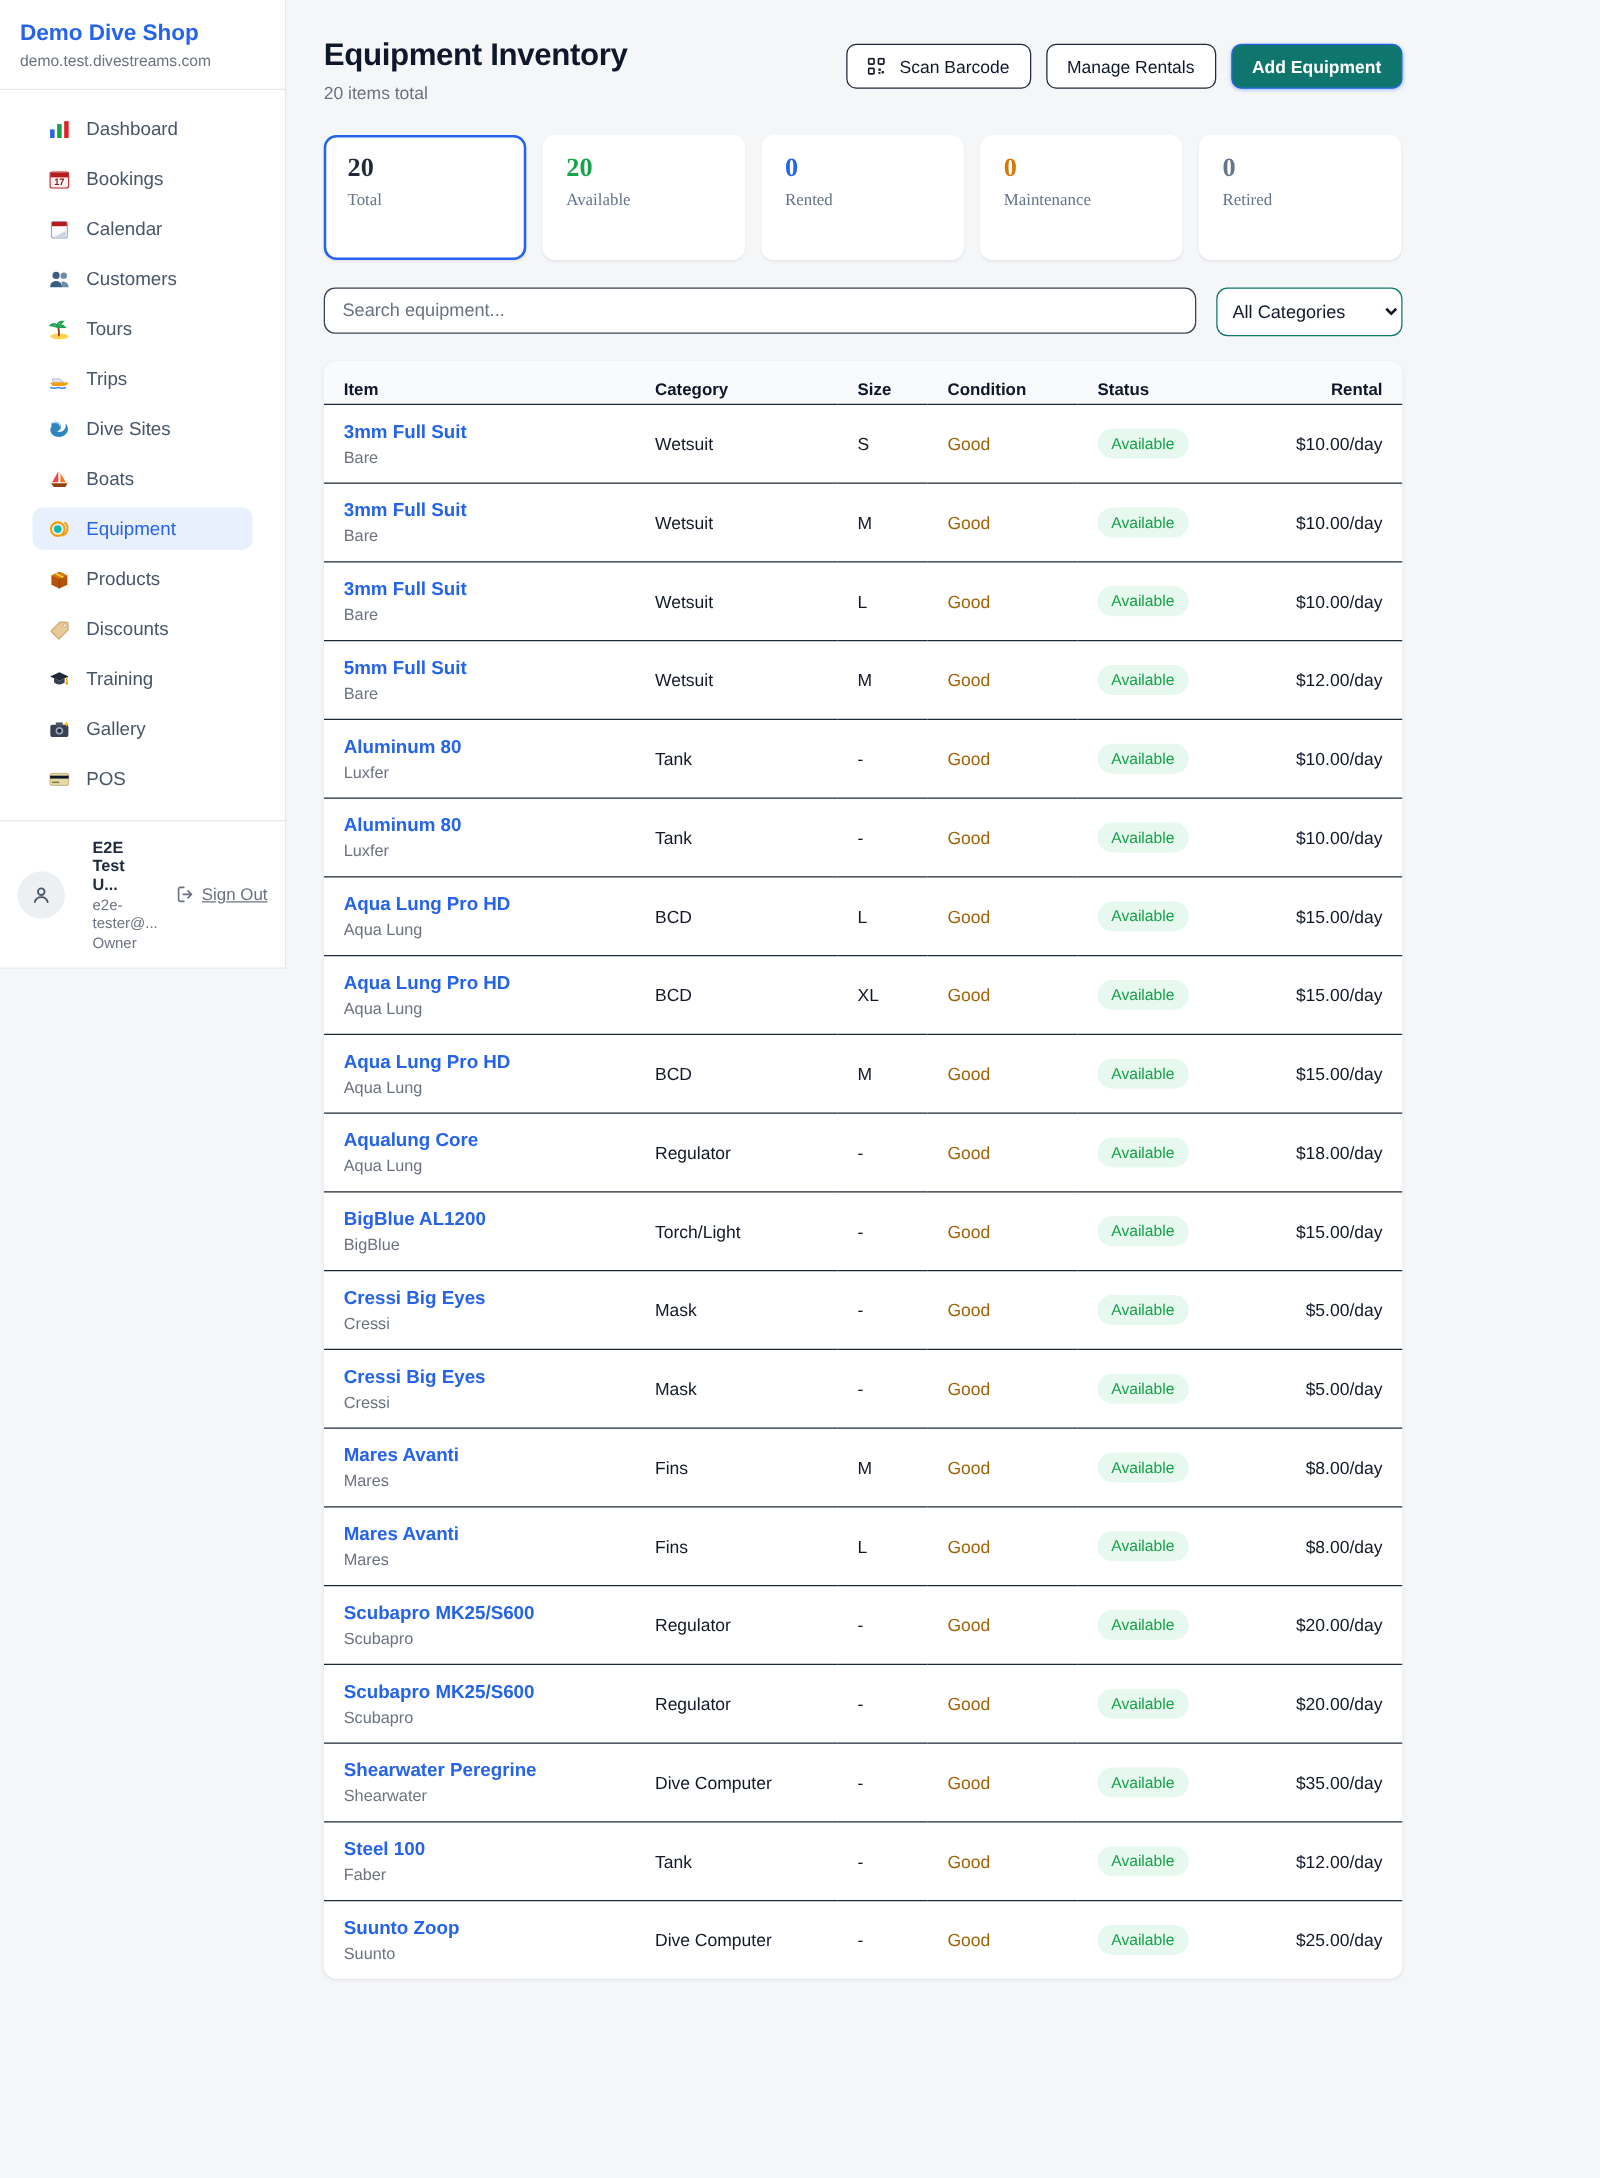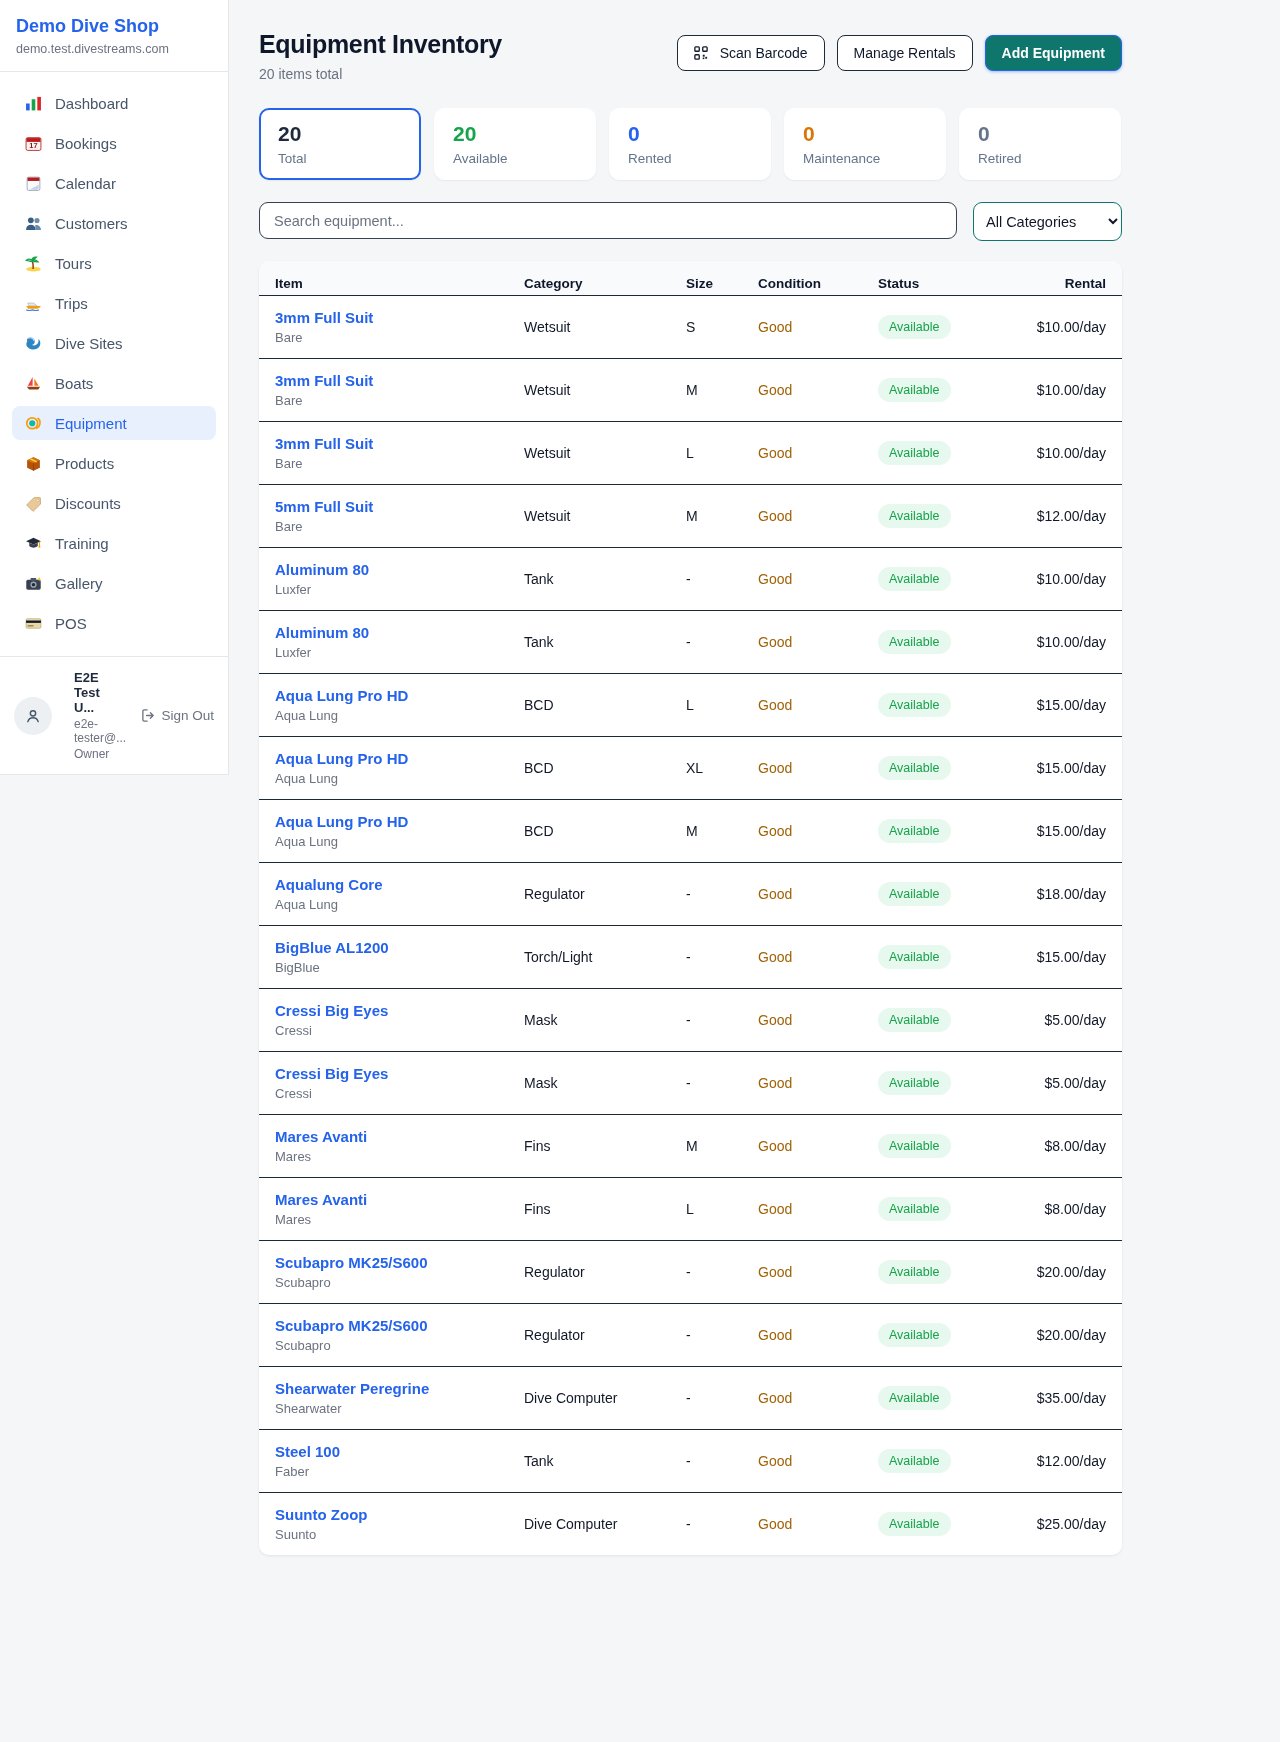--- a/index.html
+++ b/index.html
@@ -14,21 +14,21 @@
   
   .sidebar {
     position: absolute; left: 0; top: 0; width: 229px;
     background: #ffffff;
     border-right: 1px solid #e5e7eb;
     border-bottom: 1px solid #e5e7eb;
   }
   .logo-block { padding: 16px 16px 15px; border-bottom: 1px solid #e5e7eb; }
   .logo-title { color: #2563eb; font-size: 18px; font-weight: bold; }
   .logo-domain { color: #6b7280; font-size: 12.5px; margin-top: 5px; }
-  .nav { padding: 14px 12px 10px; }
+  .nav { padding: 14px 26px 10px; }
   .nav-item {
     display: flex; align-items: center; gap: 13px;
     height: 34px; padding: 0 13px; margin-bottom: 6px;
     border-radius: 8px; color: #475569; font-size: 15px; cursor: pointer;
   }
   .nav-item.active { background: #e9f0fd; color: #2563eb; }
   .nav-item .icon { width: 17px; height: 17px; flex: 0 0 17px; display: inline-flex; }
   .nav-item .icon svg { width: 100%; height: 100%; }
   .user-section {
     border-top: 1px solid #e5e7eb; padding: 13px 14px;
@@ -36,43 +36,43 @@
   }
   .avatar {
     width: 38px; height: 38px; border-radius: 50%;
     background: #edf0f3; display: flex; align-items: center; justify-content: center;
     flex: 0 0 38px;
   }
   .avatar svg { width: 20px; height: 20px; }
   .user-meta { flex: 1; min-width: 0; }
   .user-name { font-size: 13px; font-weight: bold; color: #1e293b; }
   .user-email, .user-role { font-size: 12px; color: #6b7280; margin-top: 2px; }
-  .signout { display: flex; align-items: center; gap: 5px; color: #6b7280; font-size: 13.5px; cursor: pointer; white-space: nowrap; }
+  .signout { display: flex; align-items: center; gap: 5px; color: #6b7280; font-size: 13.5px; cursor: pointer; white-space: nowrap; text-decoration: underline; }
   .signout svg { width: 15px; height: 15px; }
   
   .main { position: absolute; left: 229px; top: 0; width: 1051px; padding: 30px 0 0 30px; }
   .content { width: 863px; }
   .page-header { display: flex; justify-content: space-between; align-items: flex-start; }
   .page-title { font-size: 25px; font-weight: bold; color: #0f172a; letter-spacing: -0.3px; }
   .page-subtitle { font-size: 14px; color: #6b7280; margin-top: 7px; }
   .header-actions { display: flex; gap: 12px; margin-top: 5px; }
   .btn {
     height: 36px; padding: 0 16px; border-radius: 8px; font-size: 14px;
     display: inline-flex; align-items: center; gap: 12px; cursor: pointer;
     font-family: "Liberation Sans", sans-serif; background: #fff;
     border: 1px solid #1f2937; color: #0f172a;
   }
   .btn svg { width: 14px; height: 14px; }
   .btn-primary { background: #0f766e; border: 1px solid #2563eb; color: #fff; font-weight: bold; box-shadow: 0 1px 3px rgba(37,99,235,.4); }
   
   .stats { display: flex; gap: 13px; margin-top: 26px; }
   .stat-card {
-    width: 162px; height: 72px; background: #fff; border-radius: 10px;
+    width: 162px; height: 100px; background: #fff; border-radius: 10px;
     border: 1px solid #fff; box-shadow: 0 1px 2px rgba(16,24,40,.06);
-    padding: 13px 18px; cursor: pointer;
+    padding: 13px 18px; cursor: pointer; font-family: Liberation Serif, serif;
   }
   .stat-card.selected { border: 2px solid #2563eb; padding: 12px 17px; }
   .stat-value { font-size: 21px; font-weight: bold; color: #1e293b; }
   .stat-label { font-size: 13.5px; color: #64748b; margin-top: 5px; }
   
   .filters { display: flex; gap: 16px; margin-top: 22px; }
   .search-input {
     flex: 1; height: 37px; border: 1px solid #374151; border-radius: 9px;
     padding: 0 14px; font-size: 14.5px; color: #111827; background: #fff;
     font-family: "Liberation Sans", sans-serif; outline: none;

